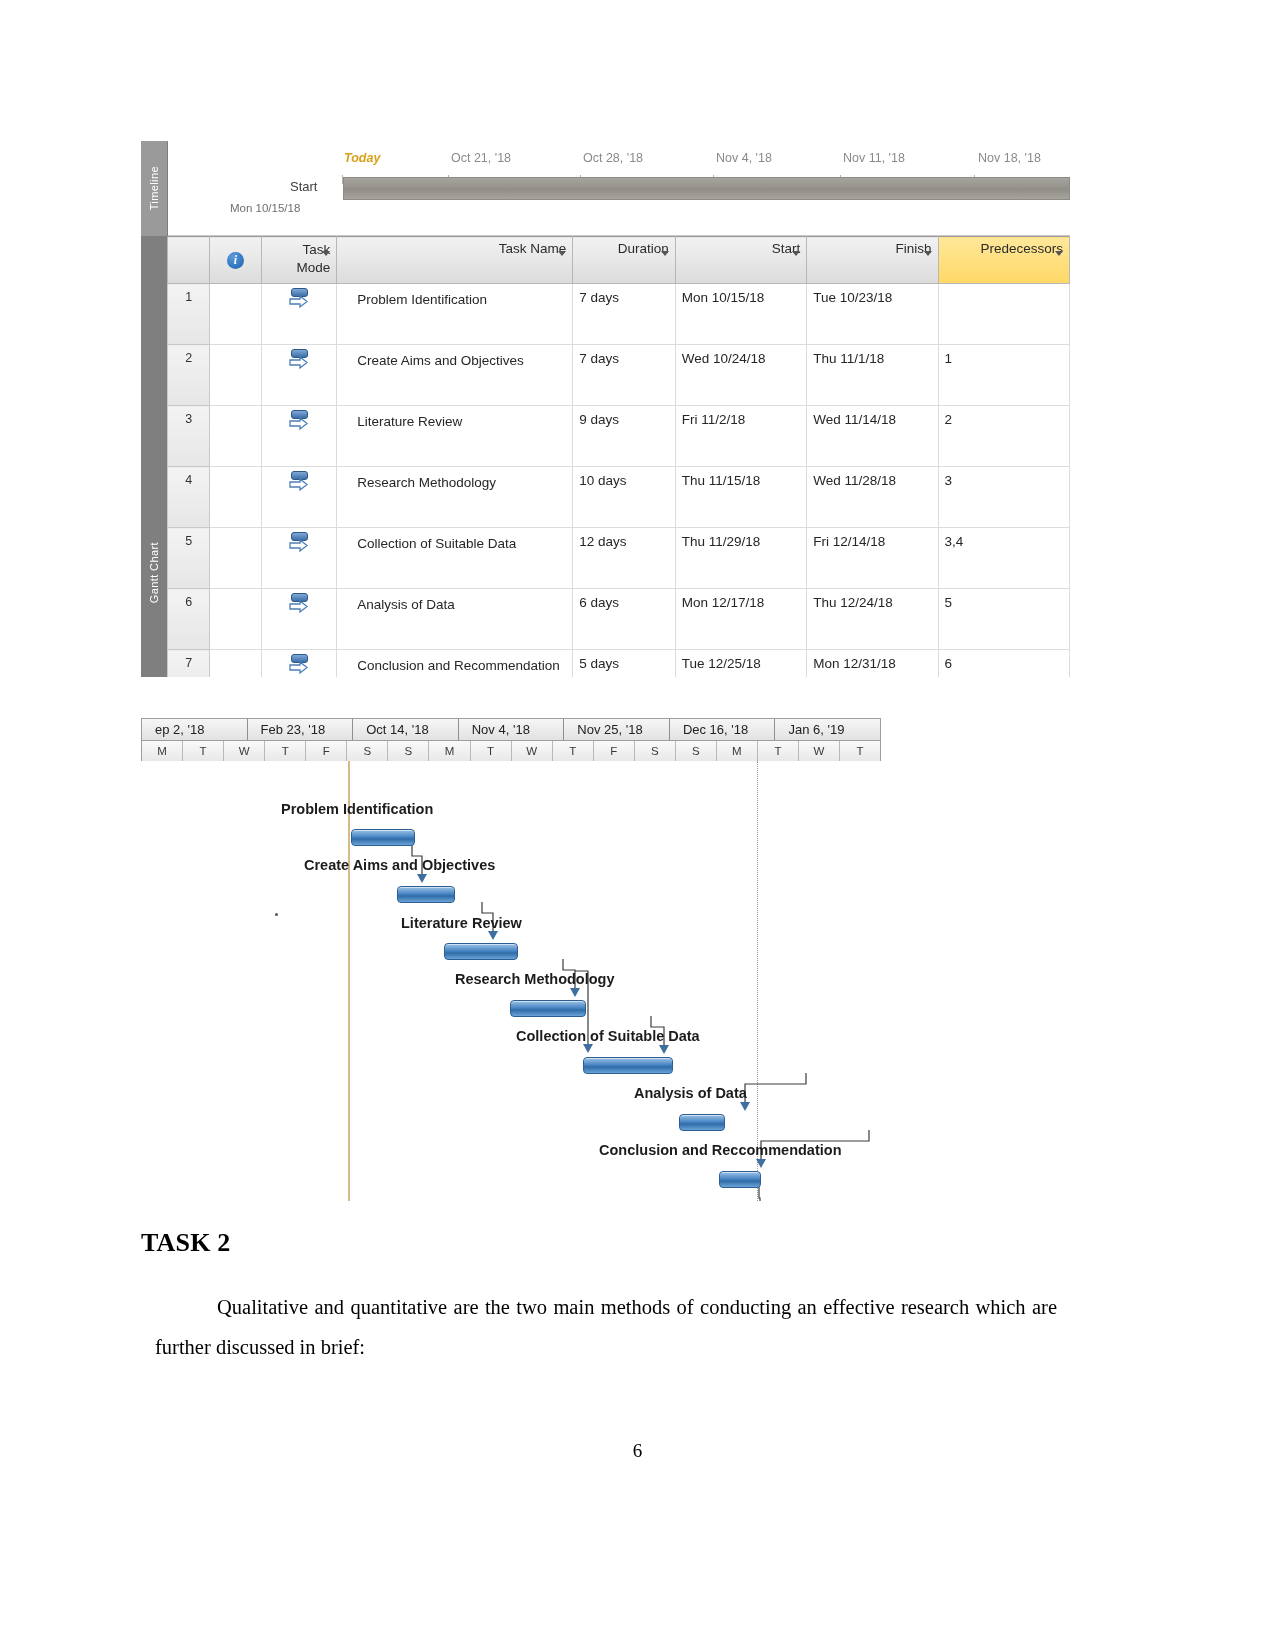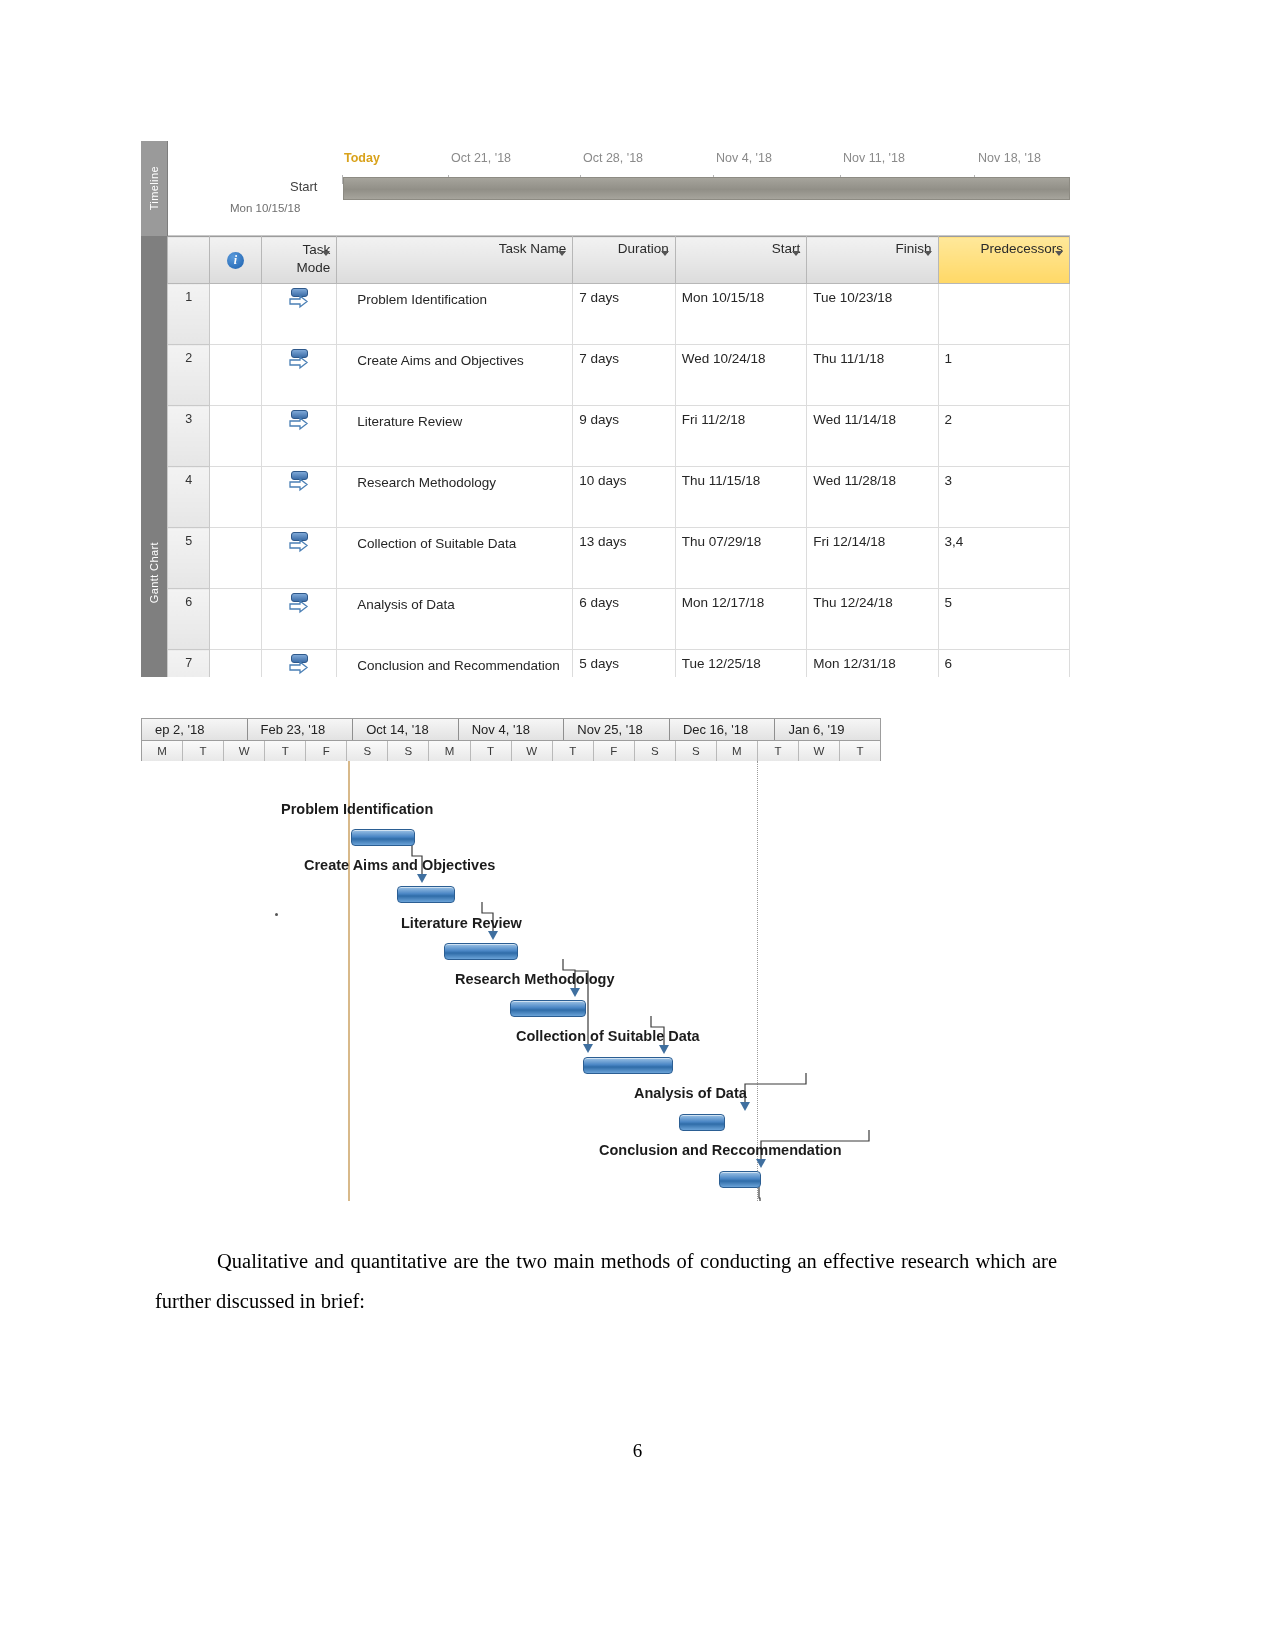--- a/index.html
+++ b/index.html
@@ -22,21 +22,21 @@
     width:26px;background:#9a9a9a;color:#ffffff;
     display:flex;align-items:center;justify-content:center;
     font-size:11px;border-right:1px solid #7d7d7d;
   }
   .tl-sidelabel span{
     writing-mode:vertical-rl;transform:rotate(180deg);white-space:nowrap;letter-spacing:.4px;
   }
   .tl-body{flex:1;position:relative;background:#fff;border-bottom:1px solid #c8c8c8;}
   .tl-ticklabels{position:absolute;left:0;top:10px;right:0;height:24px;}
   .tl-tick{position:absolute;top:0;font-size:12.5px;color:#8a8a8a;white-space:nowrap;}
-  .tl-tick.today{color:#d9a21b;font-weight:bold;}
+  .tl-tick.today{color:#d9a21b;font-weight:bold;font-style:italic;}
   .tl-tickmark{position:absolute;top:24px;width:1px;height:9px;background:#b5b5b5;}
   .tl-start-label{
     position:absolute;left:122px;top:38px;font-size:13px;color:#3f3f3f;
   }
   .tl-start-date{
     position:absolute;left:62px;top:61px;font-size:11.5px;color:#6f6f6f;
   }
   .tl-bar{
     position:absolute;left:175px;top:36px;right:0;height:21px;
     background:linear-gradient(180deg,#a6a49c 0%,#918f87 55%,#a6a49c 100%);
@@ -310,22 +310,22 @@
             <td class="infocell"></td>
             <td class="modecell">
               <span class="mode-glyph">
                 <span class="cap"></span>
                 <svg width="20" height="16" viewBox="0 0 20 16">
                     <path d="M1 4 H11 V1 L18 6.5 L11 12 V9 H1 Z" fill="#ffffff" stroke="#4a7fb5" stroke-width="1.3"></path>
                   </svg>
               </span>
             </td>
             <td class="namecell">Collection of Suitable Data</td>
-            <td>13 days</td>
-            <td>Thu 07/29/18</td>
+            <td>12 days</td>
+            <td>Thu 11/29/18</td>
             <td>Fri 12/14/18</td>
             <td>3,4</td>
           </tr>
           <tr>
             <td class="idcell">6</td>
             <td class="infocell"></td>
             <td class="modecell">
               <span class="mode-glyph">
                 <span class="cap"></span>
                 <svg width="20" height="16" viewBox="0 0 20 16">
@@ -445,16 +445,17 @@
     <div class="g-bar" style="left:538px;top:353px;width:44px"></div>
 
     <div class="g-label" style="left:458px;top:381px">Conclusion and Reccommendation</div>
     <div class="g-bar" style="left:578px;top:410px;width:40px"></div>
 
     <div class="g-label" style="left:508px;top:438px">Submission of Final Report</div>
   </div>
 </div>
 
 <div class="doc">
+  <h1>TASK 2</h1>
   <p><span class="indent"></span><span>Qualitative and quantitative are the two main methods of conducting an effective research which are further discussed in brief:</span></p>
 </div>
 
 <div class="pagenum">6</div>
 
 </body></html>

